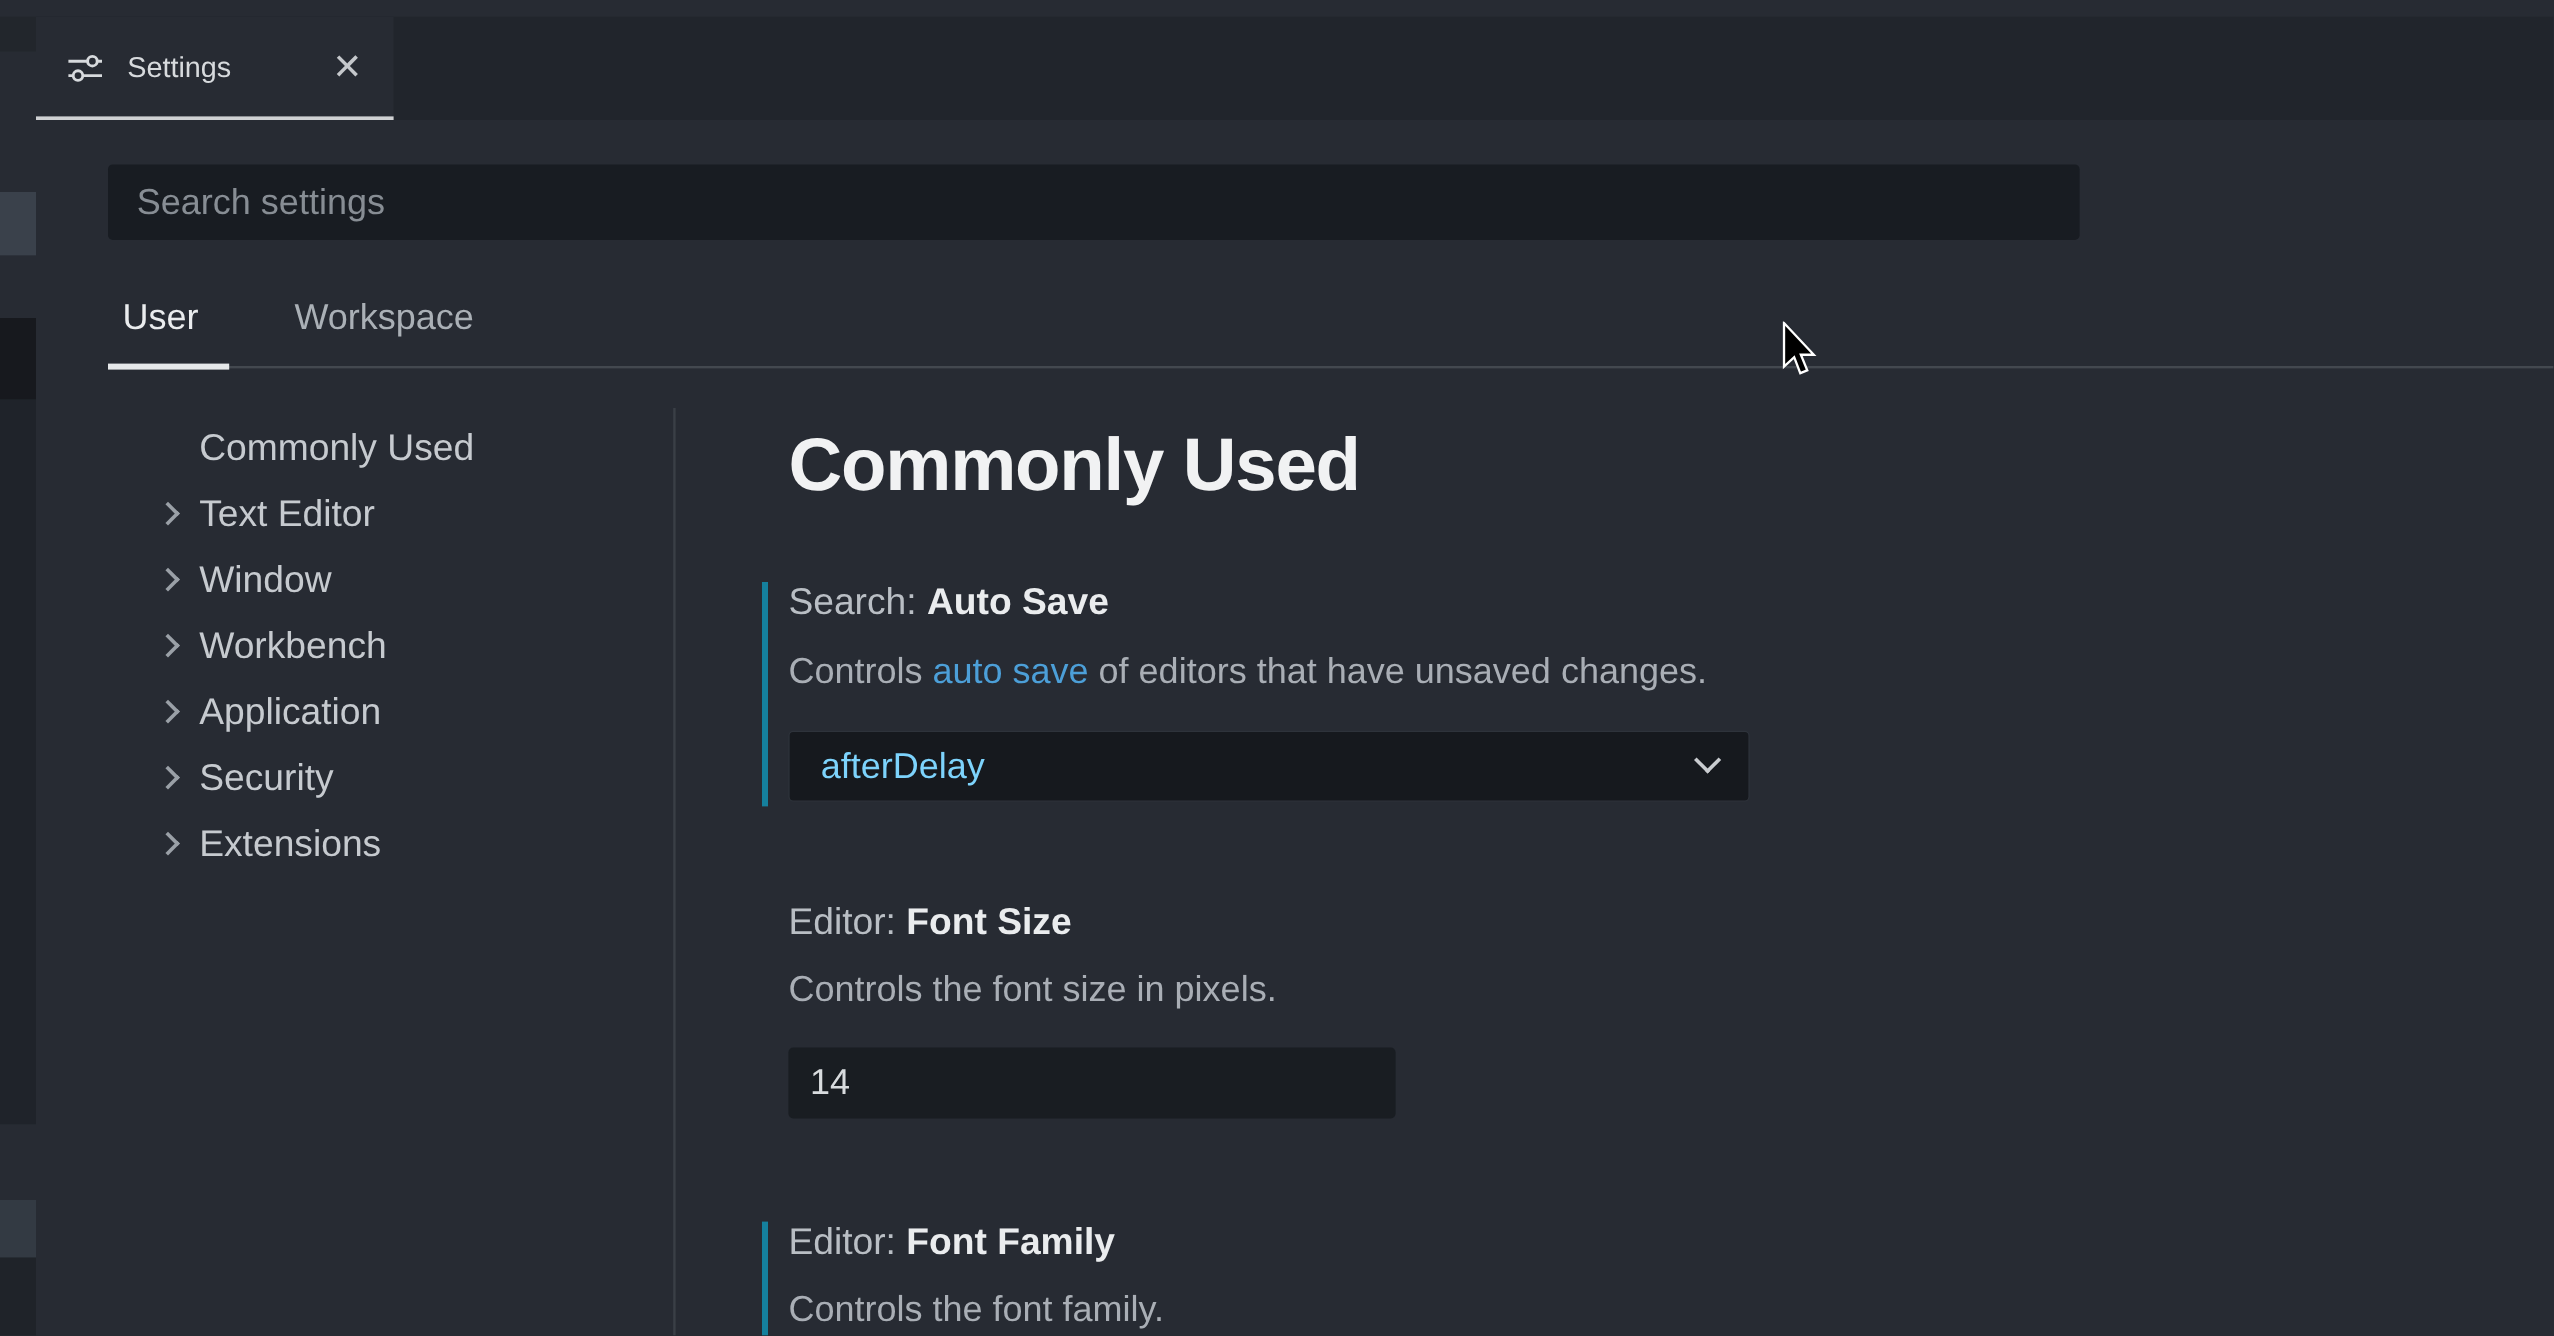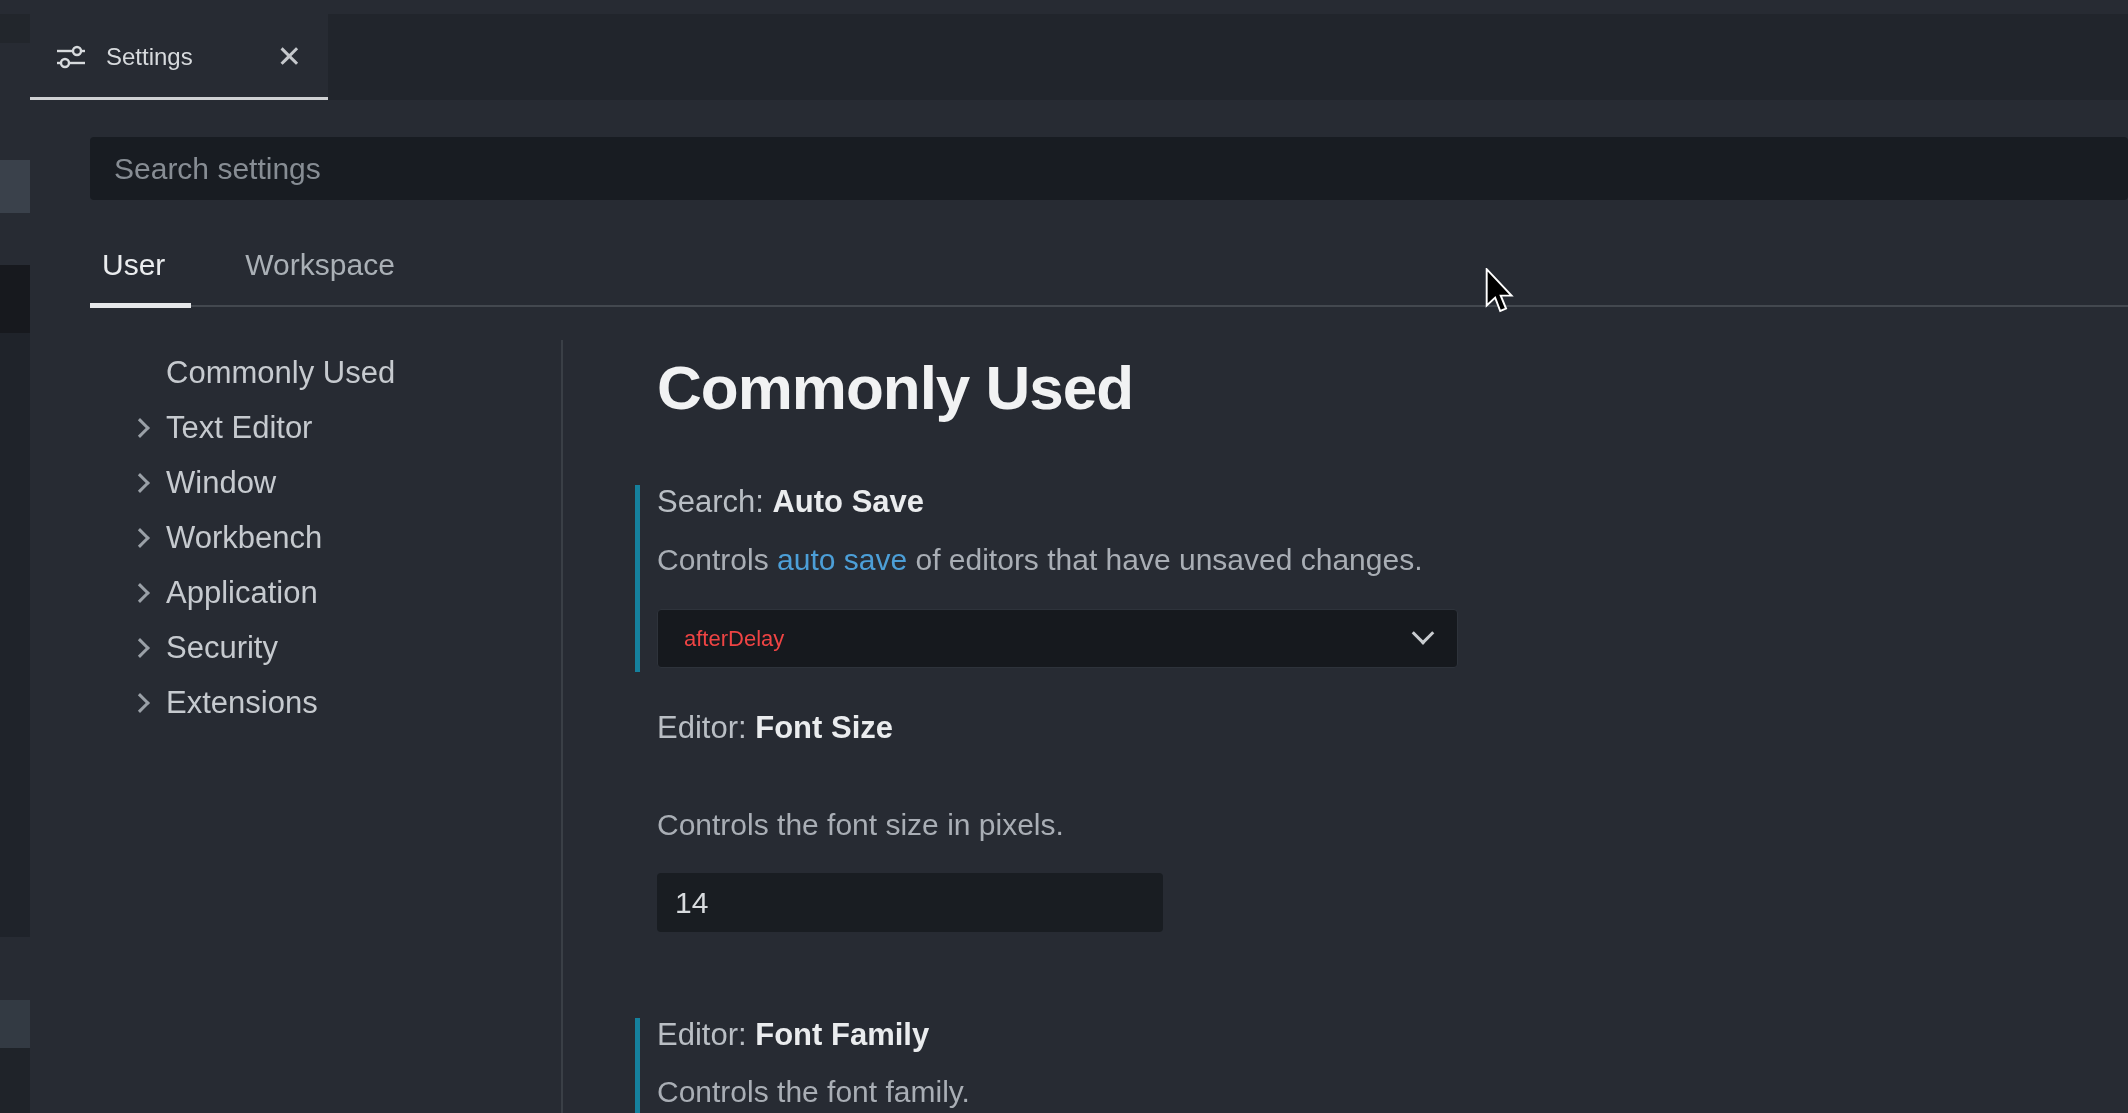--- a/index.html
+++ b/index.html
@@ -31,21 +31,21 @@
   
   .tabbar{left:30px;top:14px;width:2098px;height:86px;background:var(--tabbar);}
   .tab{position:absolute;left:0;top:0;width:298px;height:86px;background:var(--bg);
        display:flex;align-items:center;padding:0 26px;cursor:pointer;}
   .tab::after{content:"";position:absolute;left:0;bottom:0;width:100%;height:3px;background:#cfd1d3;}
   .tab-icon{width:30px;height:26px;margin-right:20px;flex:none;}
   .tab-label{font-size:24px;color:var(--tab-label);}
   .tab-close{margin-left:auto;font-size:30px;color:#c5c8cc;line-height:1;cursor:pointer;}
 
   
-  .search{left:90px;top:137px;width:2038px;height:63px;background:var(--field);
+  .search{left:90px;top:137px;width:1643px;height:63px;background:var(--field);
           border:none;outline:none;border-radius:4px;color:#22c55e;
           font-family:"Liberation Sans",sans-serif;font-size:30px;padding:0 24px;}
   .search::placeholder{color:var(--placeholder);}
 
   
   .scope{left:90px;top:248px;height:46px;display:flex;gap:68px;}
   .scope-tab{font-size:30px;cursor:pointer;}
   .scope-user{color:var(--text-bright);padding:0 12px;}
   .scope-workspace{color:#aab0b6;}
   .rule{left:90px;top:305px;width:2038px;height:2px;background:var(--rule);}
@@ -65,27 +65,27 @@
   .heading{left:657px;top:352px;font-size:62px;font-weight:bold;color:var(--heading);letter-spacing:-1px;}
   .bar{width:5px;background:var(--modified);}
   .bar1{left:635px;top:485px;height:187px;}
   .bar2{left:635px;top:1018px;height:95px;}
   .stitle{font-size:31px;}
   .scat{color:var(--text-mid);}
   .sname{color:var(--text-bright);font-weight:bold;}
   .sdesc{font-size:30px;color:var(--text-dim);}
   .sdesc a{color:var(--link);text-decoration:none;cursor:pointer;}
   .t1{left:657px;top:484px;} .d1{left:657px;top:543px;}
-  .t2{left:657px;top:710px;text-align:center;} .d2{left:657px;top:808px;}
+  .t2{left:657px;top:750px;text-align:center;} .d2{left:657px;top:808px;}
   .t3{left:657px;top:1017px;} .d3{left:657px;top:1075px;}
 
   .select{left:657px;top:609px;width:801px;height:59px;background:var(--select);
           border:1px solid #2e333b;border-radius:4px;display:flex;align-items:center;
           padding:0 26px;cursor:pointer;}
-  .select-value{font-size:22px;color:#ef4444;}
+  .select-value{font-size:30px;color:#7dd3fc;}
   .select-chev{margin-left:auto;width:16px;height:16px;border-right:3px solid #c9ccd0;
                border-bottom:3px solid #c9ccd0;transform:rotate(45deg) translate(-4px,-4px);}
   .num-input{left:657px;top:873px;width:506px;height:59px;background:#191d22;
              border:none;outline:none;border-radius:4px;color:#d8dbde;
              font-family:"Liberation Sans",sans-serif;font-size:30px;padding:0 18px;}
 
   
   .cursor{left:1485px;top:268px;width:30px;height:46px;pointer-events:none;}
 </style>
 </head>

